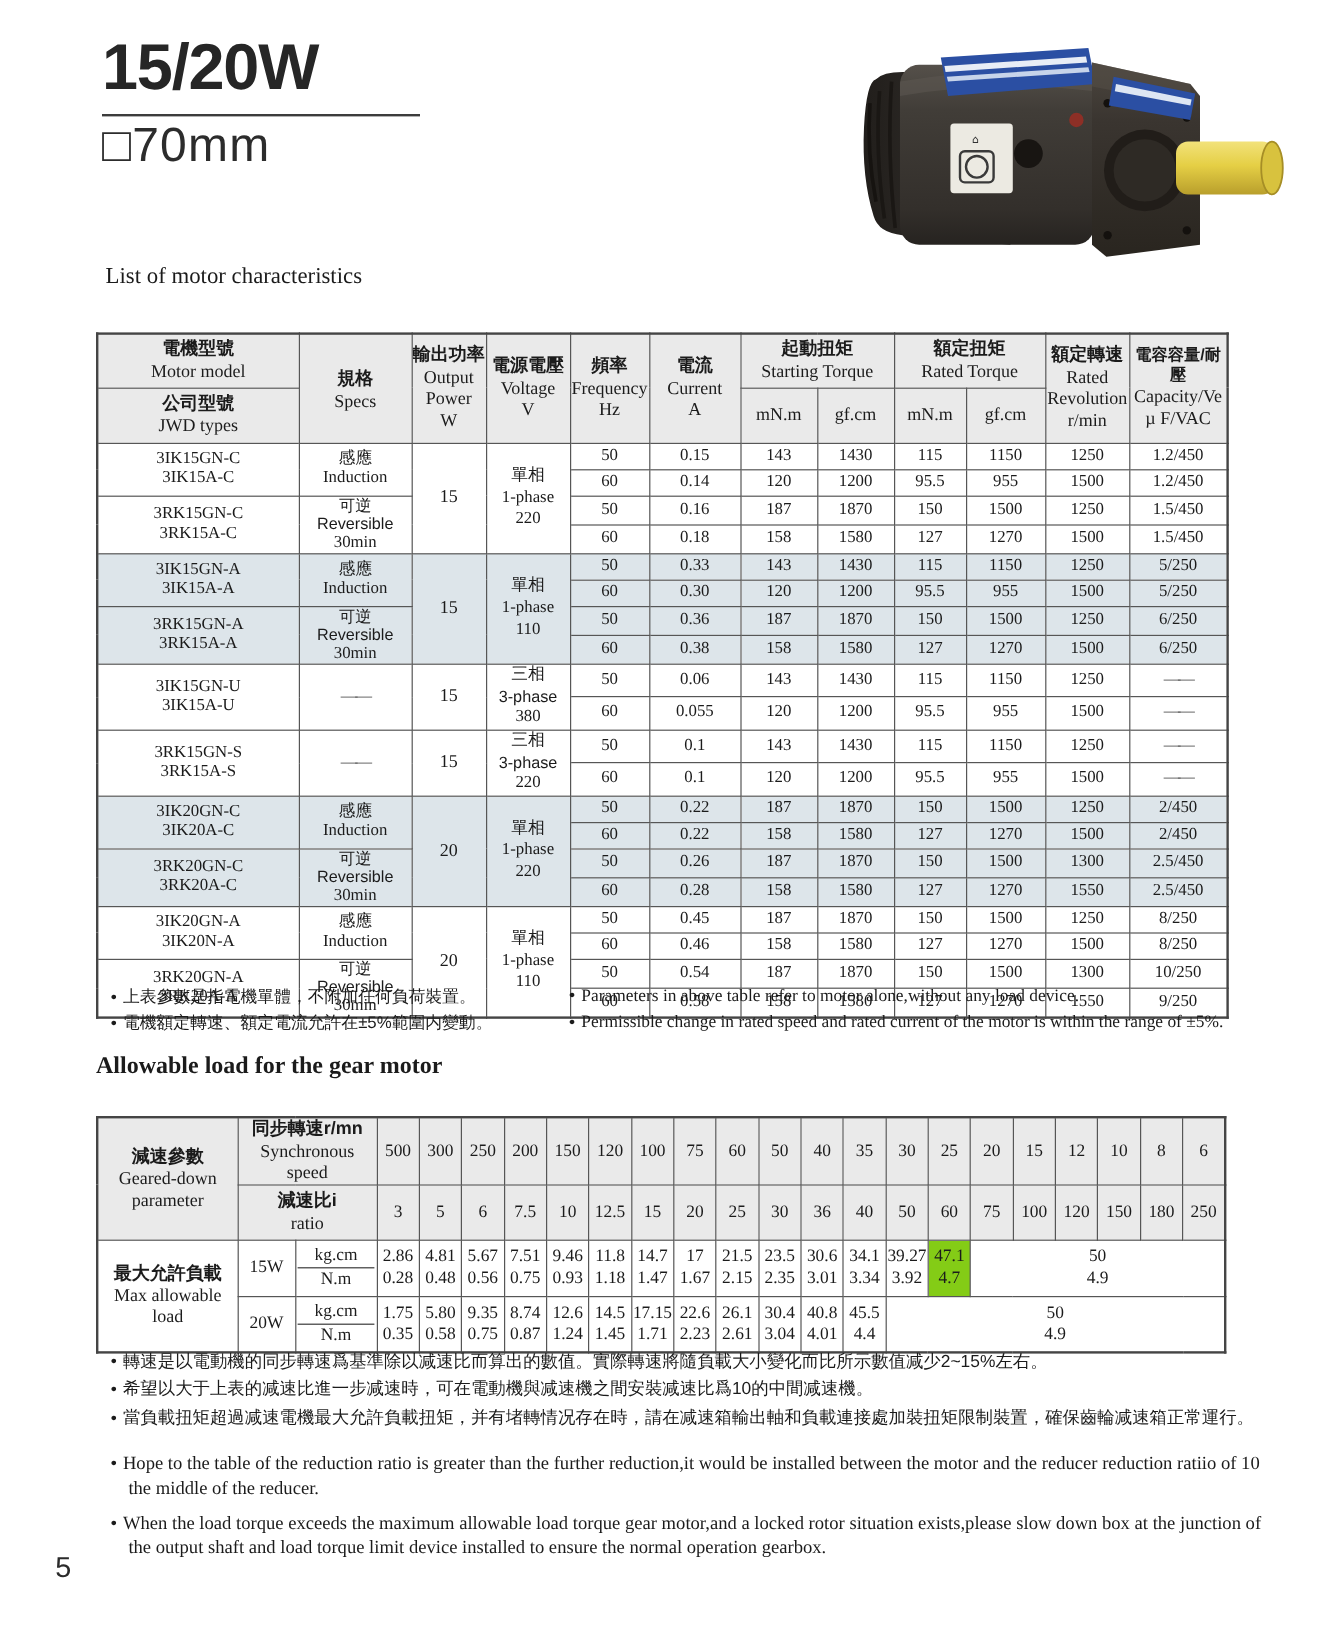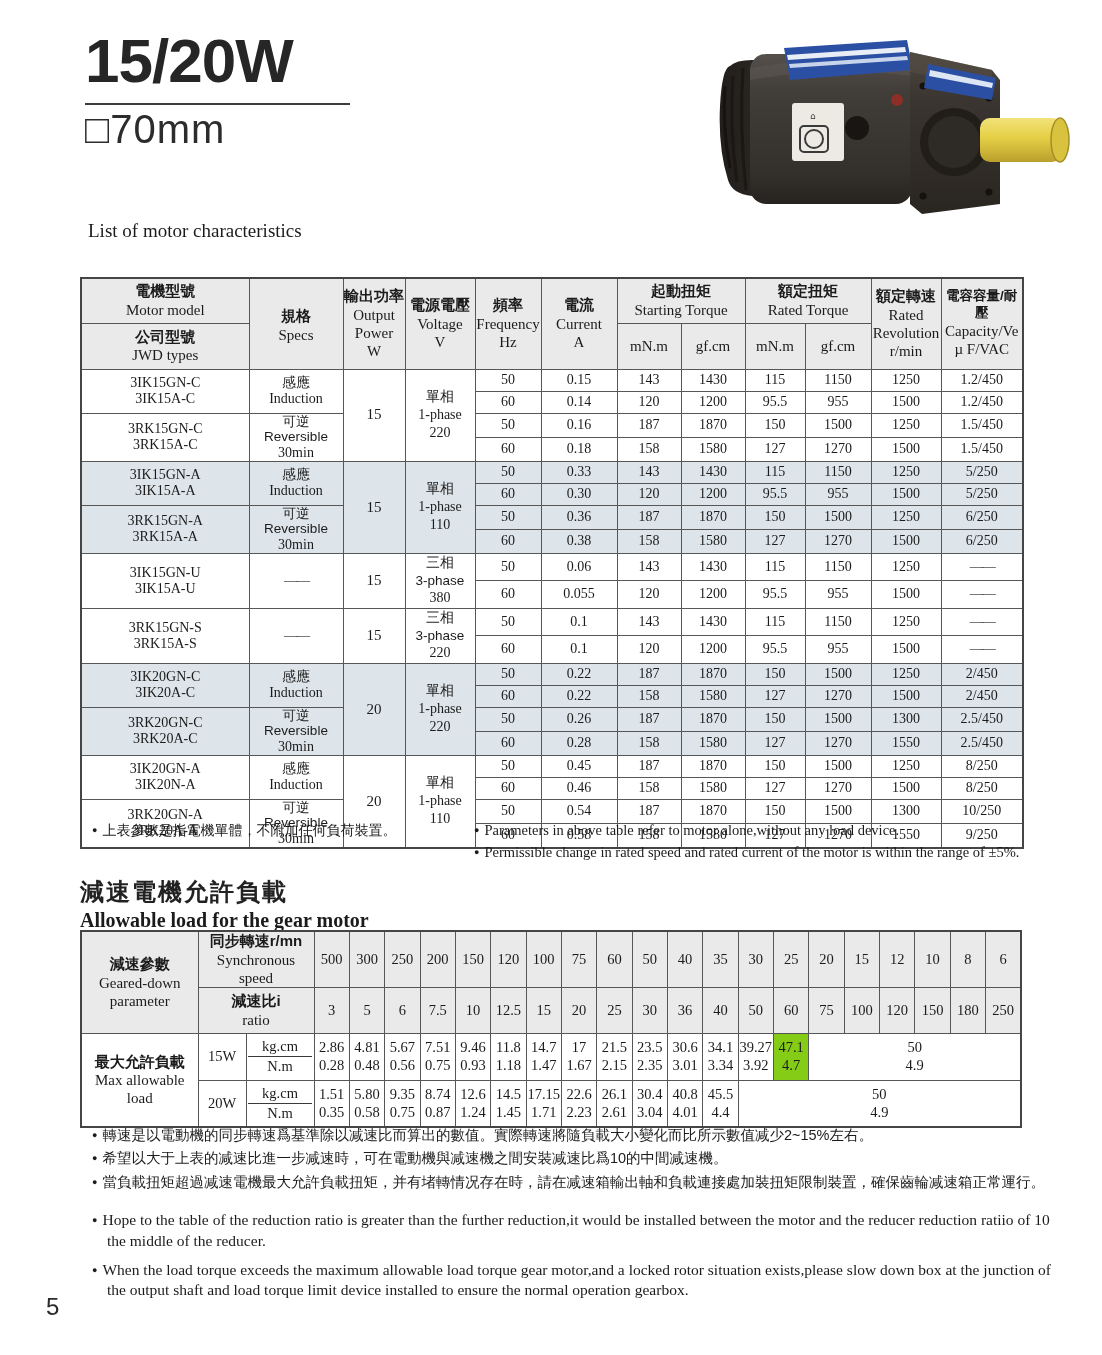--- a/index.html
+++ b/index.html
@@ -2,21 +2,21 @@
 <html><head>
 <meta charset="utf-8">
 <style>
   html,body{margin:0;padding:0;background:#fff;}
   .page{position:relative;width:1102px;height:1355px;background:#ffffff;overflow:hidden;
         font-family:"Liberation Serif","DejaVu Serif",serif;color:#1b1b1b;}
 
   
   .title-block{position:absolute;left:85px;top:28px;width:270px;}
   .page-title{font-family:"Liberation Sans","DejaVu Sans",sans-serif;font-weight:bold;
-              font-size:62px;line-height:1.05;letter-spacing:-1px;color:#262626;}
+              font-size:54px;line-height:1.05;letter-spacing:-1px;color:#262626;}
   .title-rule{width:265px;border-top:2px solid #3c3c3c;margin-top:10px;}
   .size-label{font-family:"Liberation Sans","DejaVu Sans",sans-serif;font-size:40px;
               color:#2c2c2c;margin-top:2px;letter-spacing:1px;}
 
   
   .motor-photo{position:absolute;left:692px;top:8px;}
 
   
   .sec{position:absolute;left:88px;}
   .sec-zh{font-family:"Liberation Sans","DejaVu Sans",sans-serif;font-weight:bold;
@@ -604,29 +604,29 @@
           <td>1270</td>
           <td>1550</td>
           <td>9/250</td>
         </tr>
       </tbody>
     </table>
 
   <div class="notes1">
     <div class="col-zh" id="notes1-zh">
         <div class="note-li">上表參數是指電機單體，不附加任何負荷裝置。</div>
+        <div class="note-li">電機額定轉速、額定電流允許在±5%範圍内變動。</div>
       </div>
     <div class="col-en" id="notes1-en">
         <div class="note-li">Parameters in above table refer to motor alone,without any load device.</div>
         <div class="note-li">Permissible change in rated speed and rated current of the motor is within the range of ±5%.</div>
       </div>
   </div>
 
   <div class="sec sec2" style="top:876px;left:80px">
-    <div class="sec-zh">減速電機允許負載</div>
     <div class="sec-en">Allowable load for the gear motor</div>
   </div>
 
   <table id="load-table">
       <colgroup>
         <col style="width: 117px;">
         <col style="width: 48px;">
         <col style="width: 68px;">
         <col>
         <col>
@@ -781,21 +781,21 @@
             <span>4.9</span>
           </td>
         </tr>
         <tr>
           <td>20W</td>
           <td>
             <span class="frac-top">kg.cm</span>
             <span class="frac-bot">N.m</span>
           </td>
           <td class="two-line">
-            <span>1.51</span>
+            <span>1.75</span>
             <span>0.35</span>
           </td>
           <td class="two-line">
             <span>5.80</span>
             <span>0.58</span>
           </td>
           <td class="two-line">
             <span>9.35</span>
             <span>0.75</span>
           </td>

